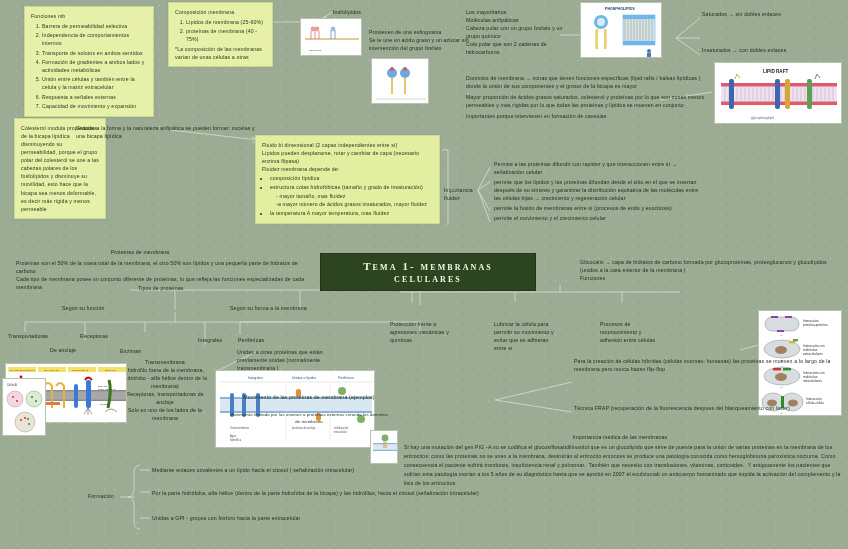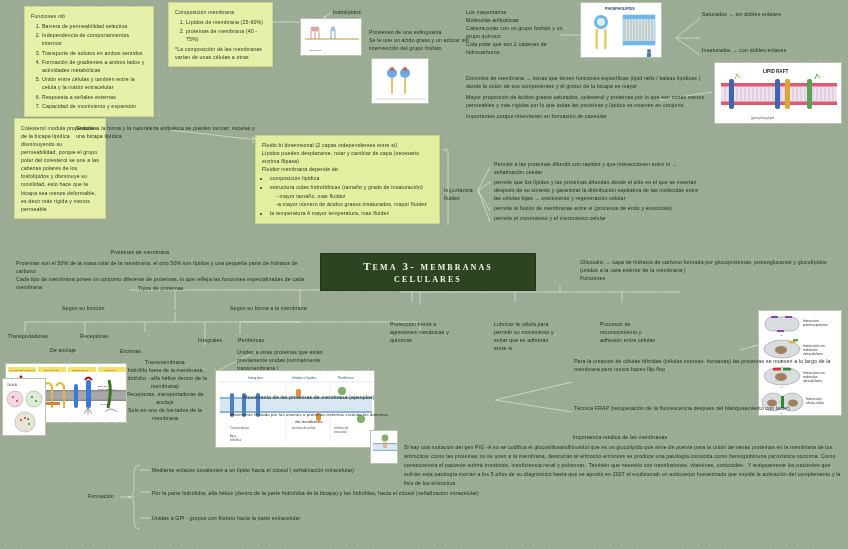--- a/index.html
+++ b/index.html
@@ -278,21 +278,21 @@
 
   <div class="txt" style="left:444px; top:186px; width:40px;">Importancia fluidez</div>
 
   <div class="txt" style="left:494px; top:160px; width:205px;">
     <div style="margin-bottom:2px;">Permite a las proteínas difundir con rapidez y que interaccionen entre sí → señalización celular</div>
     <div style="margin-bottom:2px;">permite que los lípidos y las proteínas difundan desde el sitio en el que se insertan después de su síntesis y garantizar  la distribución equitativa de las moléculas entre las células hijas  → crecimiento y regeneración celular</div>
     <div style="margin-bottom:2px;">permite la fusión de membranas entre sí (procesos de endo y exocitosis)</div>
     <div>permite el movimiento y el crecimiento celular</div>
   </div>
 
-  <div class="title-box" style="left:320px; top:253px; width:216px;">Tema 3- membranas celulares</div>
+  <div class="title-box" style="left:320px; top:253px; width:216px;">Tema 1- membranas celulares</div>
 
   <div class="txt center" style="left:60px; top:248px; width:160px;">Proteínas de membrana</div>
   <div class="txt" style="left:16px; top:259px; width:300px;">
     <div>Proteínas son el 50% de la masa total de la membrana, el otro 50% son lípidos y una pequeña parte de hidratos de carbono</div>
     <div>Cada tipo de membrana posee un conjunto diferente de proteínas, lo que refleja las funciones especializadas de cada membrana</div>
   </div>
 
   <div class="txt" style="left:138px; top:284px; width:70px;">Tipos de proteínas</div>
   <div class="txt" style="left:62px; top:304px; width:60px;">Según su función</div>
   <div class="txt" style="left:230px; top:304px; width:85px;">Según su forma a la membrana</div>

